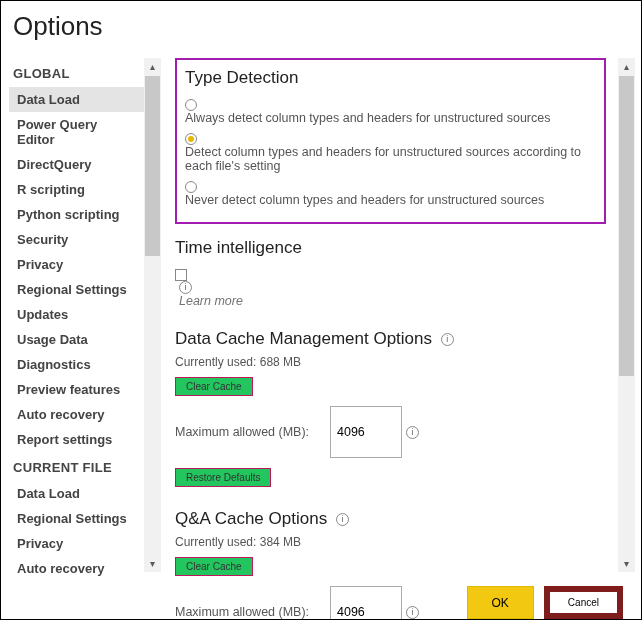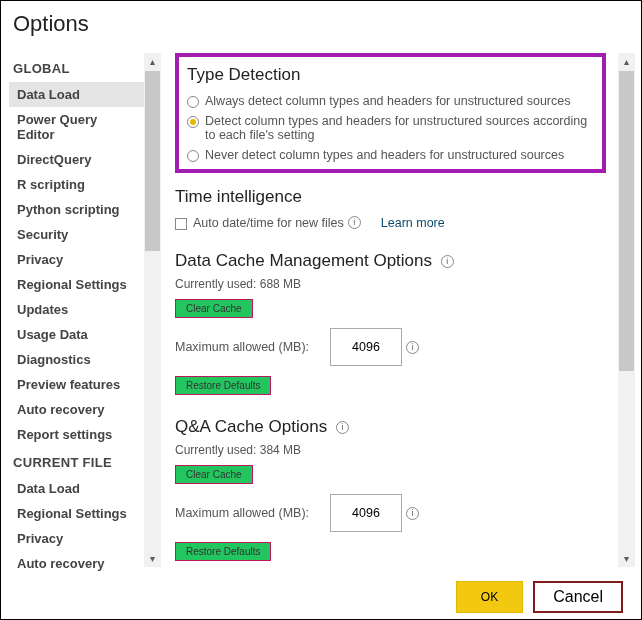--- a/index.html
+++ b/index.html
@@ -7,21 +7,21 @@
       font-family: "Segoe UI", Arial, sans-serif;
       font-size: 13px;
       color: #333;
       background: #fff;
       width: 642px;
       height: 620px;
       overflow: hidden;
       border: 1px solid #000;
     }
     .dialog-title {
-      font-size: 22px;
+      font-size: 26px;
       font-weight: 300;
       color: #222;
       padding: 10px 12px 2px 12px;
     }
     .body-wrap {
       display: flex;
       height: 532px;
       padding: 0 6px 0 8px;
     }
     .sidebar {
@@ -70,36 +70,37 @@
     }
     .sidebar-scroll .thumb { top: 18px; height: 180px; }
     .right-scroll { margin-left: 4px; }
     .right-scroll .thumb { top: 18px; height: 300px; }
     .main {
       flex: 1;
       padding: 14px 8px 8px 14px;
       position: relative;
     }
     .highlight-box {
-      border: 4px solid #a21caf;
-      padding: 8px 8px 4px 8px;
+      border: 2px solid #a21caf;
+      padding: 8px 8px 12px 8px;
       margin-bottom: 14px;
     }
     h2.section-title {
       font-size: 17px;
       font-weight: 400;
       color: #222;
       margin-bottom: 6px;
     }
     .radio-row, .check-row {
       display: flex;
       align-items: flex-start;
       padding: 3px 0;
       font-size: 12.5px;
       color: #555;
+      flex-direction: column;
     }
     .radio-circle {
       width: 12px;
       height: 12px;
       border: 1px solid #888;
       border-radius: 50%;
       margin: 2px 6px 0 0;
       flex-shrink: 0;
       position: relative;
     }
@@ -122,65 +123,64 @@
       width: 13px; height: 13px;
       border: 1px solid #888;
       border-radius: 50%;
       font-size: 9px;
       line-height: 11px;
       text-align: center;
       color: #666;
       margin-left: 4px;
       vertical-align: middle;
     }
-    .link { color: #0c4a6e; cursor: pointer; margin-left: 20px; }
+    .link { color: #737373; cursor: pointer; margin-left: 4px; font-style: italic; }
     .section-block { margin-bottom: 18px; }
     .subtext {
       font-size: 12px;
       color: #555;
       margin: 4px 0;
     }
     .btn-small {
       border: 1px solid #be185d;
       background: #22c55e;
       padding: 3px 10px;
       font-size: 10px;
       color: #333;
       cursor: pointer;
       margin: 4px 0;
       display: inline-block;
     }
     .input-row { display: flex; align-items: center; margin: 6px 0; }
     .input-label { width: 155px; font-size: 12.5px; color: #555; }
     .num-input {
       border: 1px solid #aaa;
-      padding: 11px 6px;
+      padding: 18px 6px;
       width: 72px;
       font-size: 12.5px;
-      text-align: center;
     }
     .footer {
       display: flex;
       justify-content: flex-end;
       gap: 10px;
       padding: 10px 18px 12px 0;
       border-top: 0;
     }
     .btn-primary {
       background: #f2c811;
       border: 1px solid #e0b800;
       padding: 5px 24px;
       font-size: 12px;
       cursor: pointer;
     }
     .btn-secondary {
       background: #fff;
-      border: 2px solid #7f1d1d;
+      border: 6px solid #7f1d1d;
       padding: 5px 18px;
-      font-size: 16px;
+      font-size: 10px;
       cursor: pointer;
     }
   </style>
 </head>
 <body>
 
 <div class="dialog-title">Options</div>
 
 <div class="body-wrap">
   <div class="sidebar">
@@ -228,21 +228,20 @@
       <div class="radio-row">
         <span class="radio-circle"></span>
         <span>Never detect column types and headers for unstructured sources</span>
       </div>
     </div>
 
     <div class="section-block">
       <h2 class="section-title">Time intelligence</h2>
       <div class="check-row">
         <span class="checkbox-box"></span>
-        <span>Auto date/time for new files</span>
         <span class="info-icon">i</span>
         <span class="link">Learn more</span>
       </div>
     </div>
 
     <div class="section-block">
       <h2 class="section-title">
         <span>Data Cache Management Options</span>
         <span class="info-icon">i</span>
       </h2>

